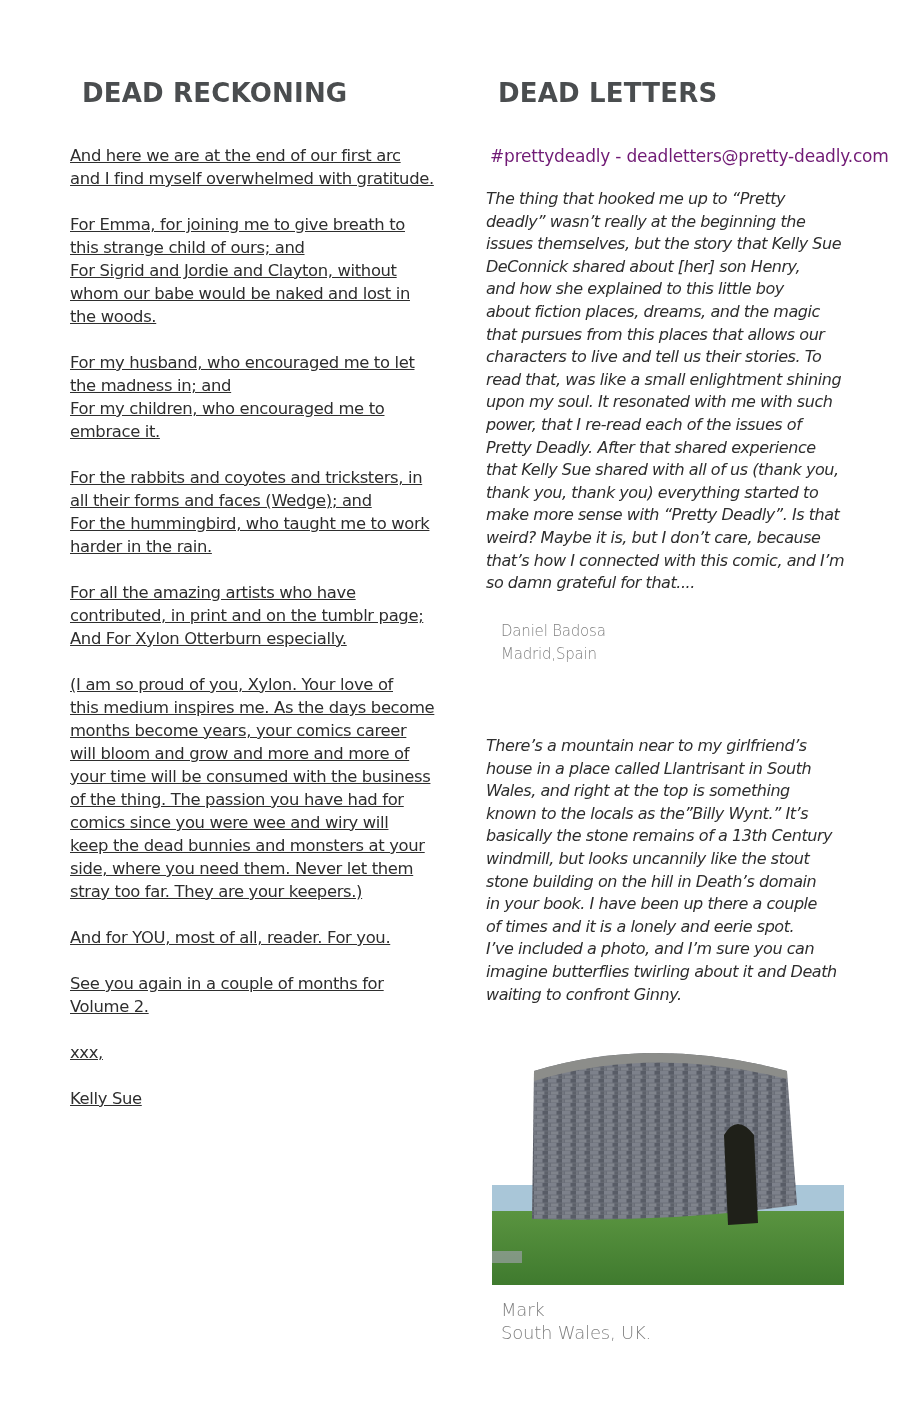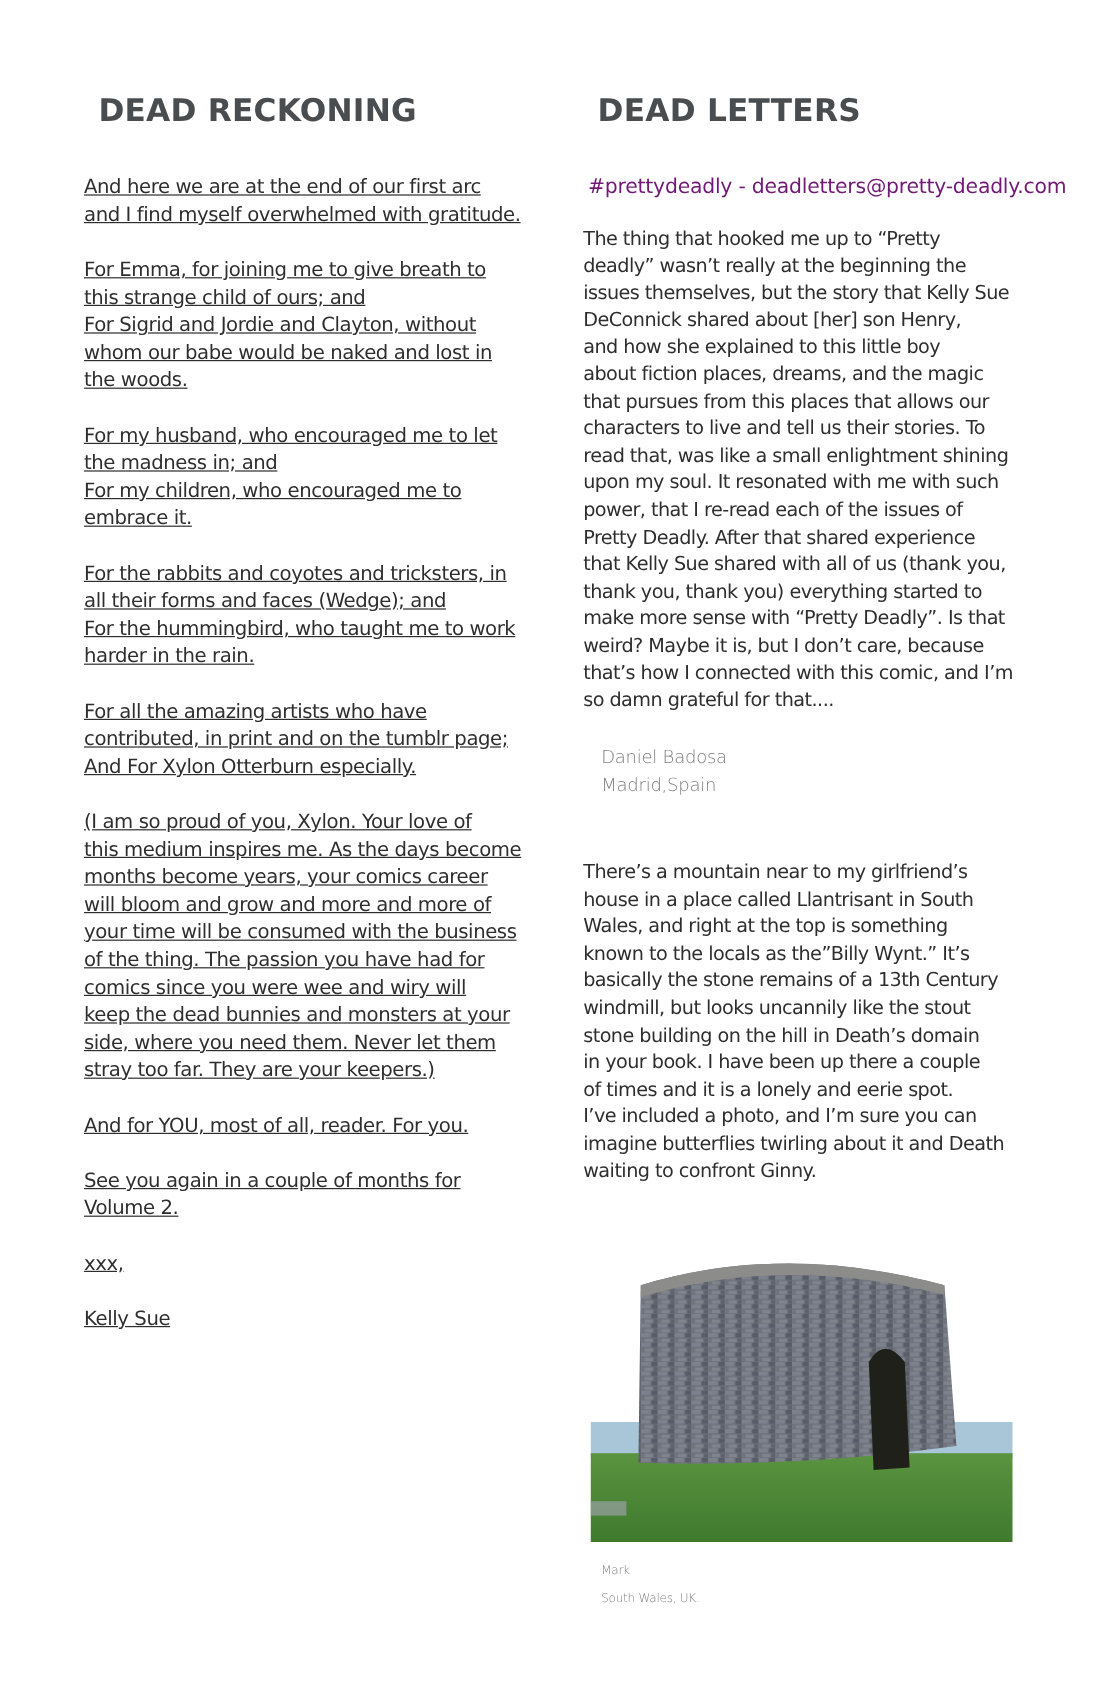--- a/index.html
+++ b/index.html
@@ -4,26 +4,26 @@
 <style>
   html, body { margin: 0; padding: 0; background: #ffffff; }
   body { width: 921px; height: 1413px; position: relative; overflow: hidden; font-family: "DejaVu Sans", sans-serif; color: #2b2b2b; }
   .col { position: absolute; top: 0; }
   .col-left { left: 70px; width: 385px; }
   .col-right { left: 486px; width: 390px; }
   .heading { position: absolute; top: 66px; margin: 12px; font-family: "DejaVu Sans", sans-serif; font-weight: bold; font-size: 26px; letter-spacing: 0.2px; color: #4a4d4f; white-space: nowrap; }
   .left-body { position: absolute; top: 144px; left: 0; width: 385px; font-size: 16.4px; line-height: 23px; color: #2e2e2e; letter-spacing: -0.35px; }
   .left-body p { margin: 0 0 23px 0; white-space: pre-line; text-decoration: underline; }
   .contact { position: absolute; top: 146px; left: 4px; font-size: 17px; color: #701a75; letter-spacing: -0.2px; white-space: nowrap; }
-  .letter { position: absolute; left: 0; width: 390px; font-size: 16px; line-height: 22.6px; color: #2e2e2e; letter-spacing: -0.45px; white-space: pre-line; margin: 0; }
+  .letter { position: absolute; left: 0; width: 390px; font-style: italic; font-size: 16px; line-height: 22.6px; color: #2e2e2e; letter-spacing: -0.45px; white-space: pre-line; margin: 0; }
   .letter-1 { top: 188px; }
-  .letter-2 { top: 716px; }
+  .letter-2 { top: 735px; }
   .sig { position: absolute; left: 15px; font-size: 15px; line-height: 23px; color: #808080; font-weight: 300; letter-spacing: -0.2px; white-space: pre-line; margin: 0; }
   .sig-1 { top: 620px; }
-  .sig-2 { top: 1298px; font-size: 10px; }
+  .sig-2 { top: 1298px; font-size: 18px; }
   .photo { position: absolute; left: 6px; top: 1023px; width: 352px; height: 262px; background: #fff; overflow: hidden; }
   .photo svg { display: block; width: 100%; height: 100%; }
 </style>
 </head>
 <body>
 
 <div class="col col-left">
   <h1 class="heading">DEAD RECKONING</h1>
   <div class="left-body">
     <p>And here we are at the end of our first arc

